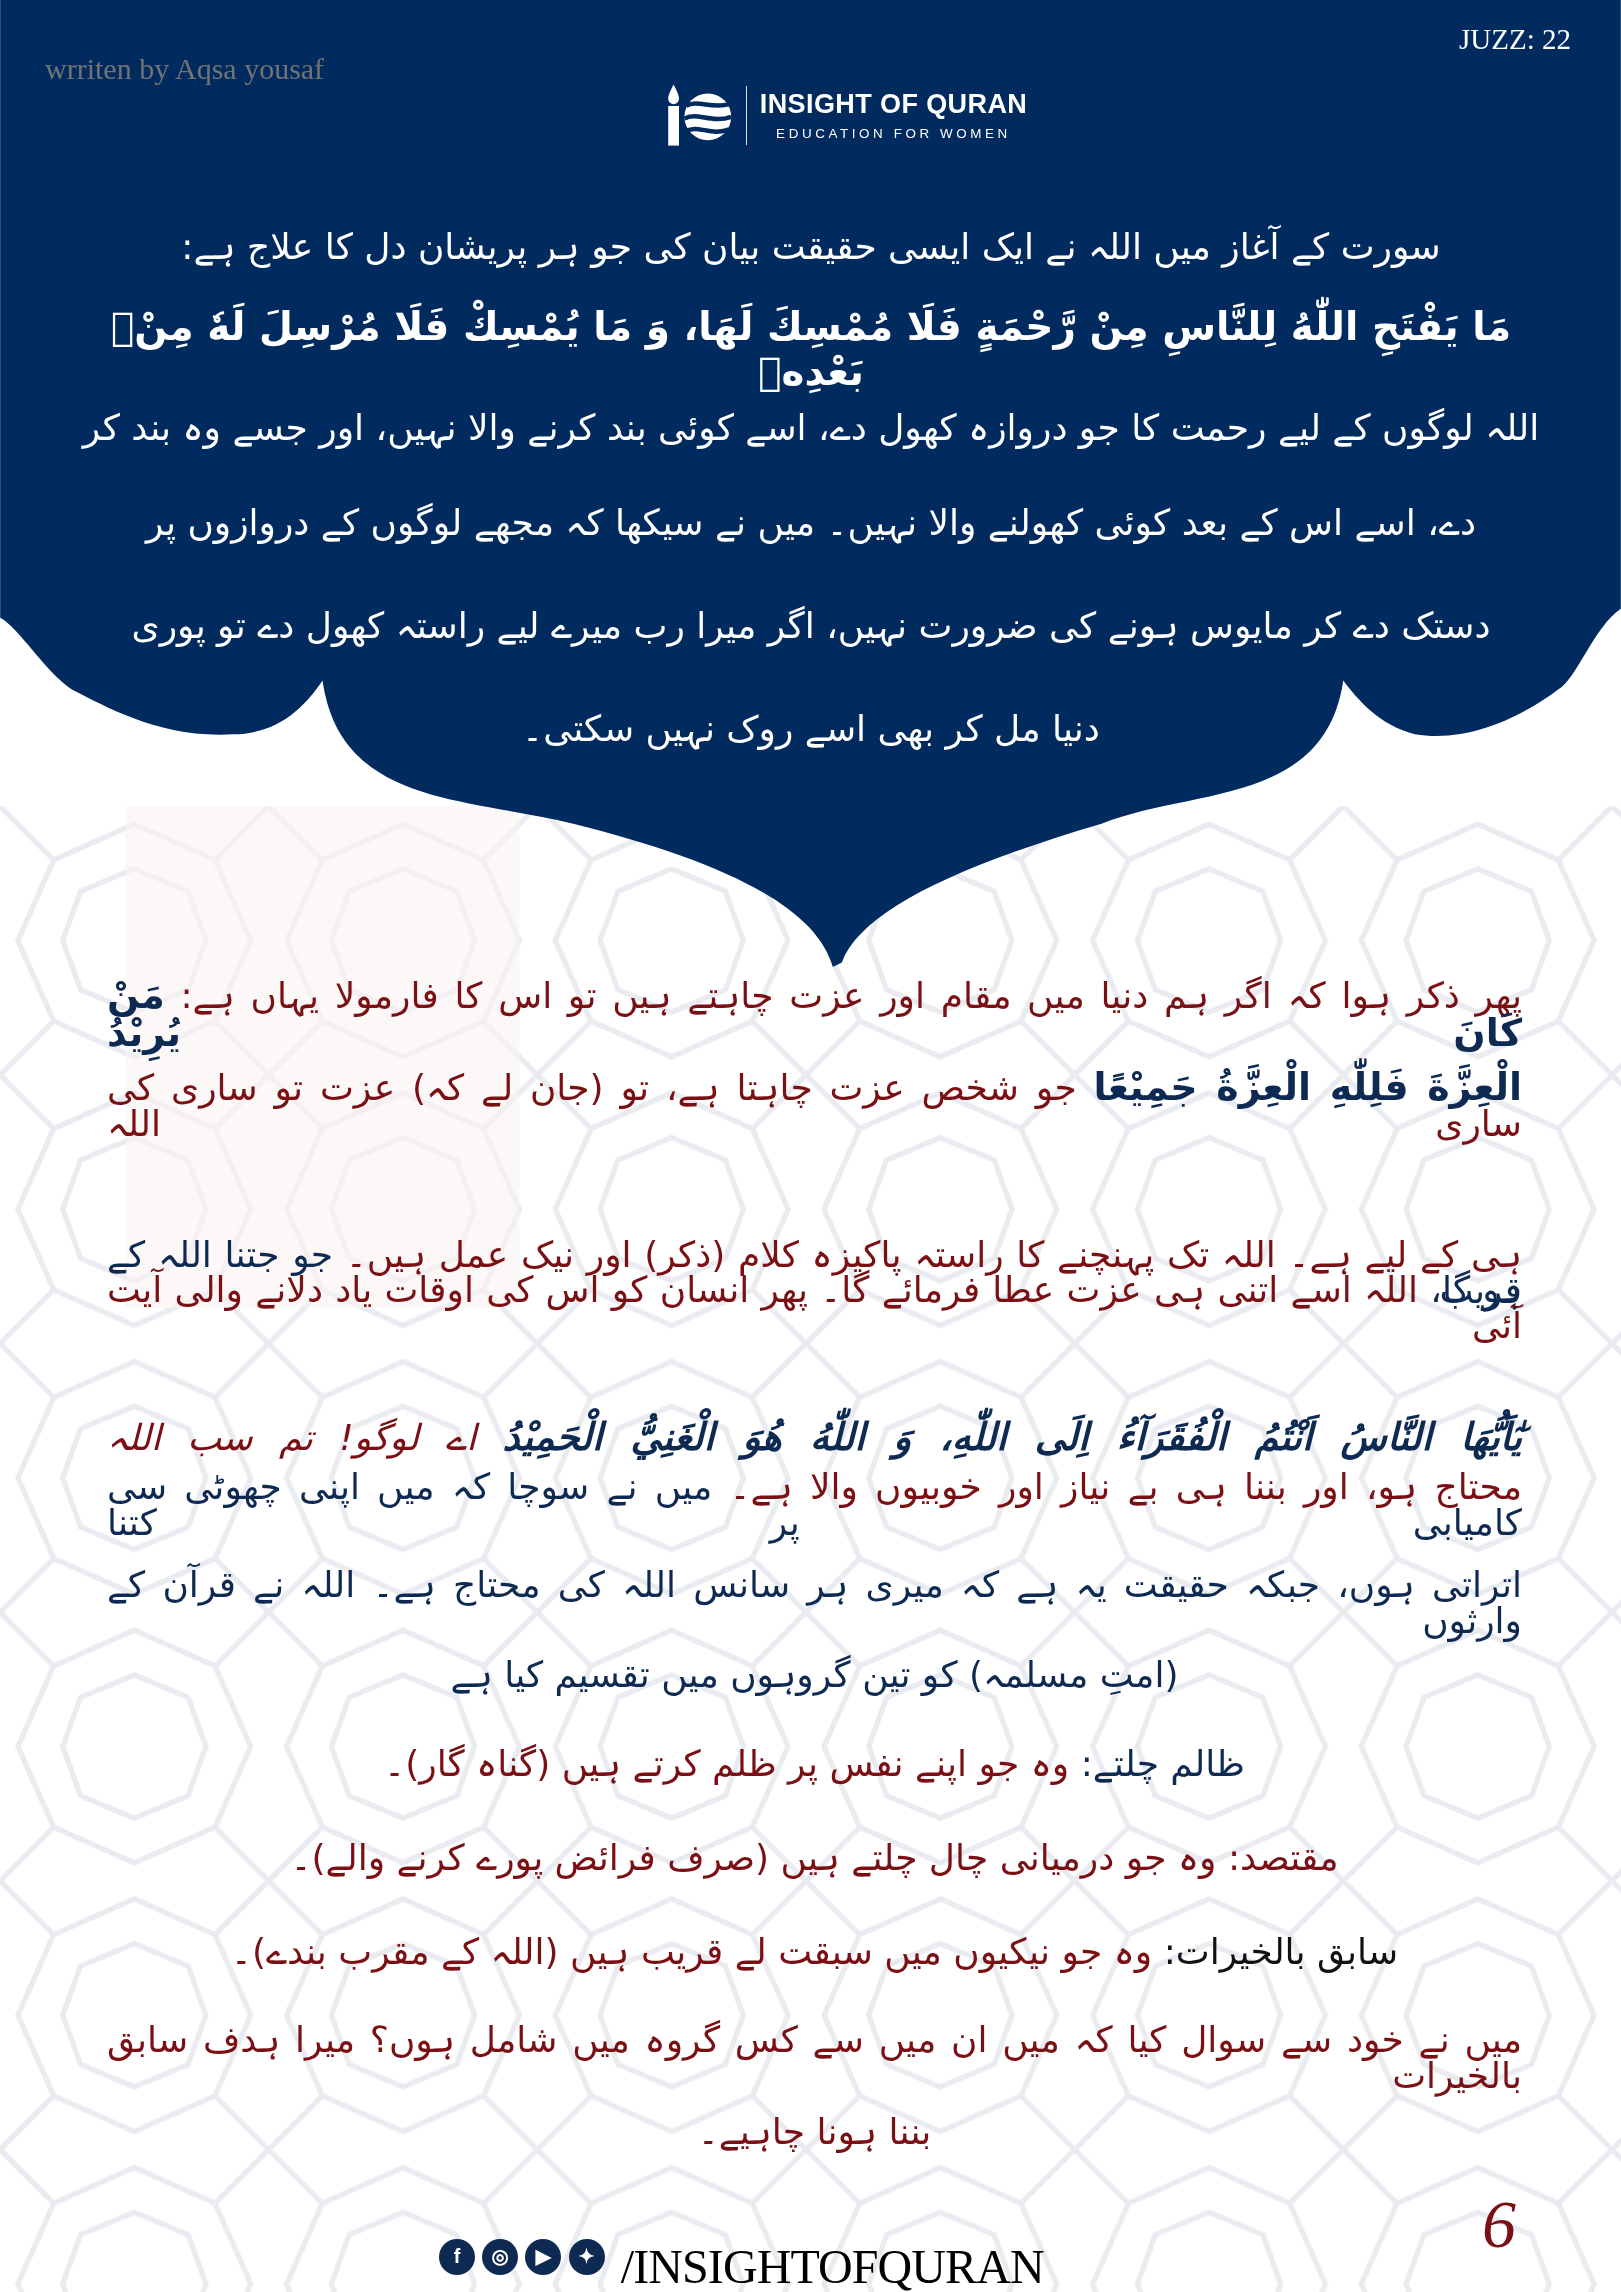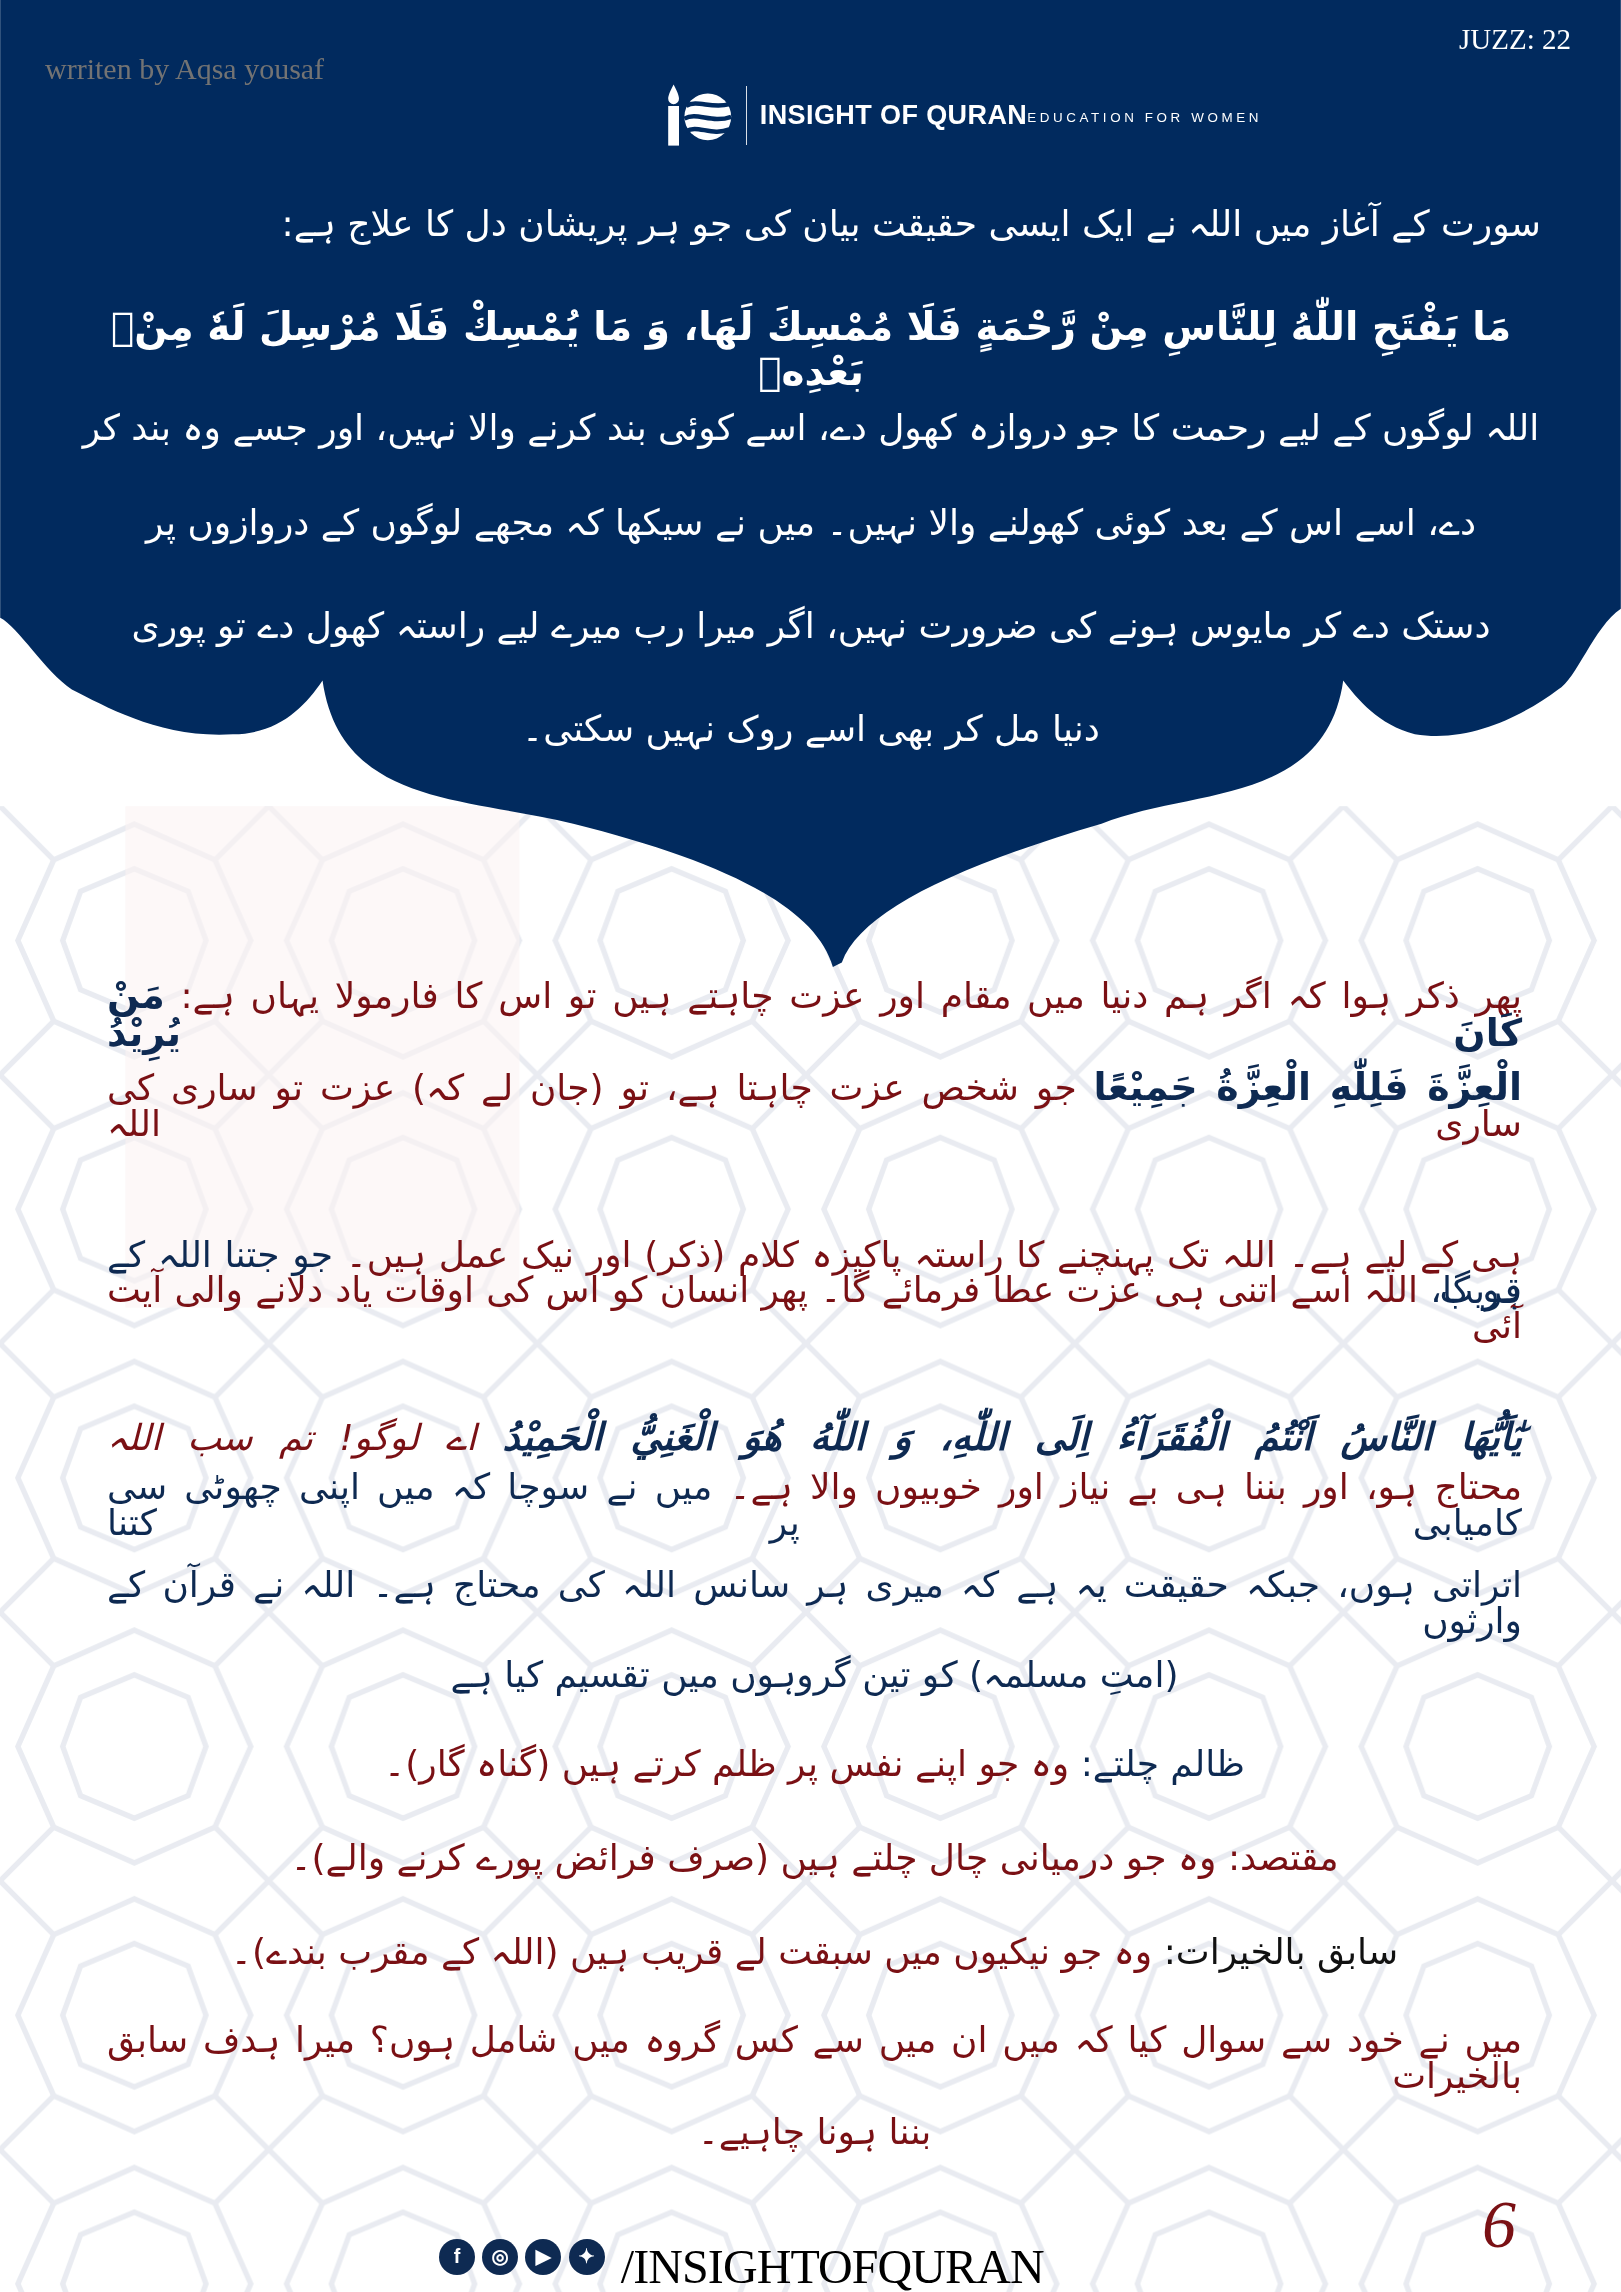--- a/index.html
+++ b/index.html
@@ -23,30 +23,30 @@
   .juzz {
     position: absolute; right: 50px; top: 23px; z-index: 3;
     color: #ffffff; font-family: "Liberation Serif", serif; font-size: 29px;
   }
   .logo {
     position: absolute; left: 661px; top: 79px; z-index: 3;
     display: flex; align-items: center; gap: 12.5px; color: #fff;
   }
   .logo-mark { width: 72px; height: 72px; }
   .logo-divider { width: 1.8px; height: 59px; background: #ffffff; opacity: .85; }
-  .logo-text { display: flex; flex-direction: row; align-items: center; }
+  .logo-text { display: flex; flex-direction: column; align-items: center; }
   .logo-title { font-family: "Liberation Sans", sans-serif; font-weight: bold; font-size: 27px; letter-spacing: 0.4px; }
   .logo-sub { font-family: "Liberation Sans", sans-serif; font-size: 13.4px; letter-spacing: 3.6px; margin-top: 5.4px; }
 
   .rtl { direction: rtl; unicode-bidi: embed; }
   .header-text {
     position: absolute; z-index: 3; left: 81px; width: 1460px; text-align: center;
     color: #ffffff; font-family: "DejaVu Sans", sans-serif;
   }
-  .h-line1 { top: 203px; font-size: 36px; text-align: right; }
+  .h-line1 { top: 226px; font-size: 36px; }
   .h-verse { top: 304px; font-size: 39px; font-weight: bold; }
   .h-line3 { top: 407px; font-size: 36px; }
   .h-line4 { top: 502px; font-size: 36px; }
   .h-line5 { top: 605px; font-size: 36px; }
   .h-line6 { top: 708px; font-size: 36px; }
 
   .body-text {
     position: absolute; z-index: 3; left: 107px; width: 1415px;
     font-family: "DejaVu Sans", sans-serif; font-size: 36px; line-height: 1;
   }

